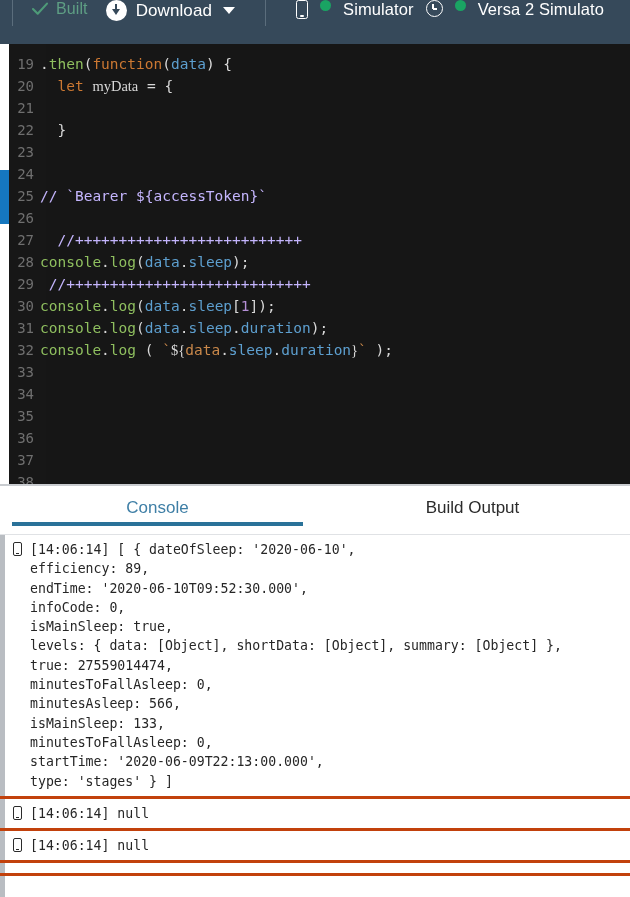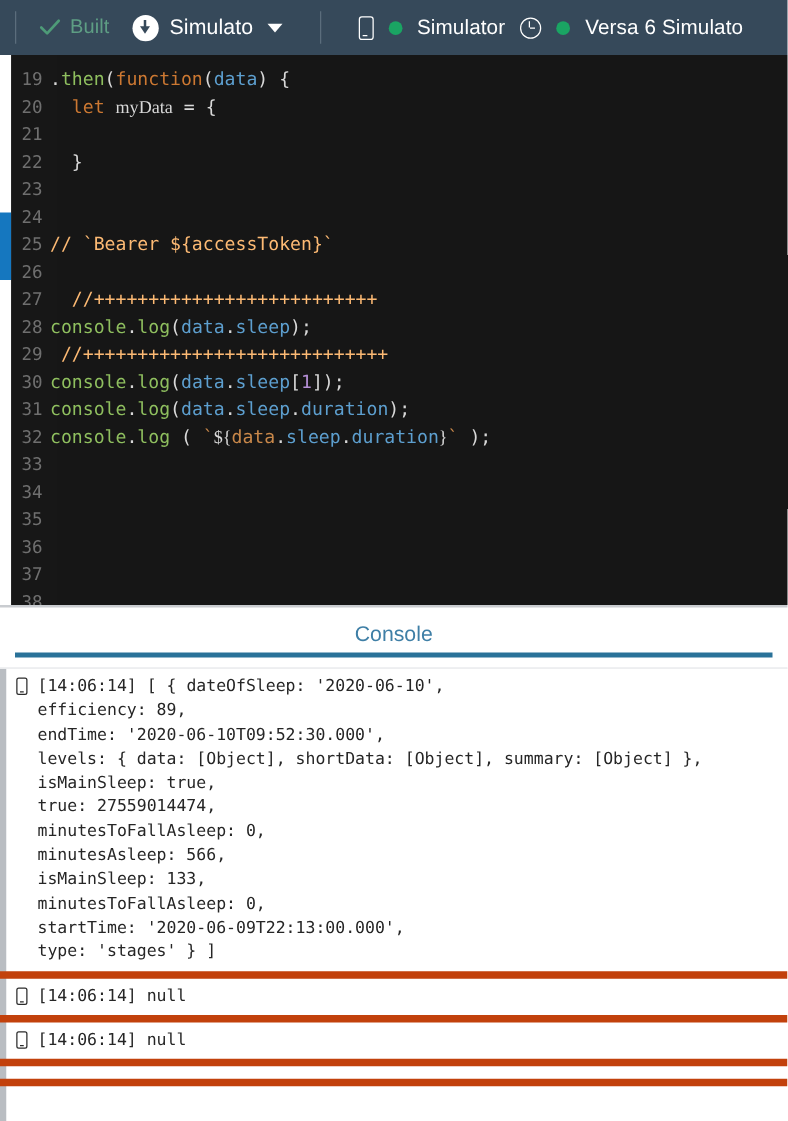--- a/index.html
+++ b/index.html
@@ -8,21 +8,21 @@
     overflow:hidden;
     background:#ffffff;
     font-family:"Liberation Sans", sans-serif;
   }
 
   
   #toolbar {
     position:absolute; top:0; left:0;
     width:630px; height:44px;
     background:#36495a;
-    display:flex; align-items:center;
+    display:flex; align-items:flex-start;
     overflow:hidden;
     white-space:nowrap;
   }
   .tb-sep {
     width:1px; height:26px;
     background:#5b6d7c;
     flex:0 0 auto;
   }
   .tb-gap-sm { width:12px; flex:0 0 auto; }
   .tb-gap-md { width:18px; flex:0 0 auto; }
@@ -174,21 +174,21 @@
   }
   .lc { color:#d8d8d8; flex:1 1 auto; }
 
   
   .t-plain   { color:#d8d8d8;font-family:Liberation Serif, serif; }
   .t-method  { color:#8fbf5f; }
   .t-kw      { color:#cc7832; }
   .t-param   { color:#c9884a; }
   .t-prop    { color:#5d9fcf; }
   .t-num     { color:#b58fd6; }
-  .t-comment { color:#fdba74; }
+  .t-comment { color:#c4b5fd; }
   .t-punc    { color:#d8d8d8; }
   .t-tmpl    { color:#c9884a; }
 
   
   #panel {
     position:absolute;
     top:484px; left:0;
     width:630px; height:413px;
     background:#ffffff;
     border-top:2px solid #c9ccd0;
@@ -234,21 +234,21 @@
   }
   #console-left-rail {
     position:absolute;
     top:0; left:0;
     width:5px; height:100%;
     background:#b9bdc2;
   }
   .log-entry {
     position:relative;
     padding:5px 0 5px 13px;
-    border-bottom:6px solid #c2410c;
+    border-bottom:3px solid #c2410c;
   }
   .log-row {
     display:flex;
     align-items:flex-start;
     font-family:"DejaVu Sans Mono", monospace;
     font-size:13.2px;
     line-height:19.3px;
     color:#262626;
     white-space:pre;
   }
@@ -282,68 +282,72 @@
     <svg class="check-icon" viewBox="0 0 18 18">
       <path d="M2 9 L6.7 13.7 L16 3.6" fill="none" stroke="#4e9b78" stroke-width="2.1" stroke-linecap="round" stroke-linejoin="round"></path>
     </svg>
     <span class="built-label">Built</span>
   </div>
 
   <div class="tb-gap-md"></div>
 
   <div class="download-group">
     <span class="dl-icon"></span>
-    <span class="download-label">Simulato</span>
+    <span class="download-label">Download</span>
     <span class="caret-down"></span>
   </div>
 
   <div class="tb-gap-md"></div>
   <div class="tb-gap-sm"></div>
   <div class="tb-sep"></div>
   <div class="tb-gap-md"></div>
   <div class="tb-gap-sm"></div>
 
   <span class="phone-icon"></span>
   <div class="tb-gap-sm"></div>
   <span class="dot-green"></span>
   <div class="tb-gap-sm"></div>
   <span class="status-label">Simulator</span>
   <div class="tb-gap-sm"></div>
   <span class="clock-icon"></span>
   <div class="tb-gap-sm"></div>
   <span class="dot-green"></span>
   <div class="tb-gap-sm"></div>
-  <span class="status-label">Versa 6 Simulato</span>
+  <span class="status-label">Versa 2 Simulato</span>
 </div>
 
 <div id="editor">
   <div id="editor-left-rail">
     <div id="editor-rail-thumb"></div>
   </div>
   <div id="gutter-strip"></div>
   <div id="code-area"><div class="code-line"><span class="ln">19</span><span class="lc"><span class="t-punc">.</span><span class="t-method">then</span><span class="t-punc">(</span><span class="t-kw">function</span><span class="t-punc">(</span><span class="t-prop">data</span><span class="t-punc">)</span> <span class="t-punc">{</span></span></div><div class="code-line"><span class="ln">20</span><span class="lc">  <span class="t-kw">let</span> <span class="t-plain">myData</span> <span class="t-punc">=</span> <span class="t-punc">{</span></span></div><div class="code-line"><span class="ln">21</span><span class="lc"></span></div><div class="code-line"><span class="ln">22</span><span class="lc">  <span class="t-punc">}</span></span></div><div class="code-line"><span class="ln">23</span><span class="lc"></span></div><div class="code-line"><span class="ln">24</span><span class="lc"></span></div><div class="code-line"><span class="ln">25</span><span class="lc"><span class="t-comment">// `Bearer ${accessToken}`</span></span></div><div class="code-line"><span class="ln">26</span><span class="lc"></span></div><div class="code-line"><span class="ln">27</span><span class="lc">  <span class="t-comment">//++++++++++++++++++++++++++</span></span></div><div class="code-line"><span class="ln">28</span><span class="lc"><span class="t-method">console</span><span class="t-punc">.</span><span class="t-method">log</span><span class="t-punc">(</span><span class="t-prop">data</span><span class="t-punc">.</span><span class="t-prop">sleep</span><span class="t-punc">)</span><span class="t-punc">;</span></span></div><div class="code-line"><span class="ln">29</span><span class="lc"> <span class="t-comment">//++++++++++++++++++++++++++++</span></span></div><div class="code-line"><span class="ln">30</span><span class="lc"><span class="t-method">console</span><span class="t-punc">.</span><span class="t-method">log</span><span class="t-punc">(</span><span class="t-prop">data</span><span class="t-punc">.</span><span class="t-prop">sleep</span><span class="t-punc">[</span><span class="t-num">1</span><span class="t-punc">]</span><span class="t-punc">)</span><span class="t-punc">;</span></span></div><div class="code-line"><span class="ln">31</span><span class="lc"><span class="t-method">console</span><span class="t-punc">.</span><span class="t-method">log</span><span class="t-punc">(</span><span class="t-prop">data</span><span class="t-punc">.</span><span class="t-prop">sleep</span><span class="t-punc">.</span><span class="t-prop">duration</span><span class="t-punc">)</span><span class="t-punc">;</span></span></div><div class="code-line"><span class="ln">32</span><span class="lc"><span class="t-method">console</span><span class="t-punc">.</span><span class="t-method">log</span> <span class="t-punc">(</span> <span class="t-tmpl">`<span class="t-plain">${</span><span class="t-param">data</span><span class="t-punc">.</span><span class="t-prop">sleep</span><span class="t-punc">.</span><span class="t-prop">duration</span><span class="t-plain">}</span>`</span> <span class="t-punc">)</span><span class="t-punc">;</span></span></div><div class="code-line"><span class="ln">33</span><span class="lc"></span></div><div class="code-line"><span class="ln">34</span><span class="lc"></span></div><div class="code-line"><span class="ln">35</span><span class="lc"></span></div><div class="code-line"><span class="ln">36</span><span class="lc"></span></div><div class="code-line"><span class="ln">37</span><span class="lc"></span></div><div class="code-line"><span class="ln">38</span><span class="lc"></span></div></div>
 </div>
 
 <div id="panel">
   <div id="tabs">
     <div class="tab active">
       <span>Console</span>
+    </div>
+    <div class="tab inactive">
+      <span>Build Output</span>
     </div>
     <div id="tabs-divider"></div>
   </div>
 
   <div id="console-body">
     <div id="console-left-rail"></div>
     <div id="console-entries">
         <div class="log-entry">
           <div class="log-row"><span class="log-dev-icon"></span><span>[14:06:14] </span><span class="log-text">[ { dateOfSleep: '2020-06-10',</span></div>
           <div class="log-row log-cont"><span class="log-text">efficiency: 89,</span></div>
           <div class="log-row log-cont"><span class="log-text">endTime: '2020-06-10T09:52:30.000',</span></div>
+          <div class="log-row log-cont"><span class="log-text">infoCode: 0,</span></div>
+          <div class="log-row log-cont"><span class="log-text">isMainSleep: true,</span></div>
           <div class="log-row log-cont"><span class="log-text">levels: { data: [Object], shortData: [Object], summary: [Object] },</span></div>
-          <div class="log-row log-cont"><span class="log-text">isMainSleep: true,</span></div>
           <div class="log-row log-cont"><span class="log-text">true: 27559014474,</span></div>
           <div class="log-row log-cont"><span class="log-text">minutesToFallAsleep: 0,</span></div>
           <div class="log-row log-cont"><span class="log-text">minutesAsleep: 566,</span></div>
           <div class="log-row log-cont"><span class="log-text">isMainSleep: 133,</span></div>
           <div class="log-row log-cont"><span class="log-text">minutesToFallAsleep: 0,</span></div>
           <div class="log-row log-cont"><span class="log-text">startTime: '2020-06-09T22:13:00.000',</span></div>
           <div class="log-row log-cont"><span class="log-text">type: 'stages' } ]</span></div>
         </div>
         <div class="log-entry">
           <div class="log-row"><span class="log-dev-icon"></span><span>[14:06:14] </span><span class="log-text">null</span></div>

